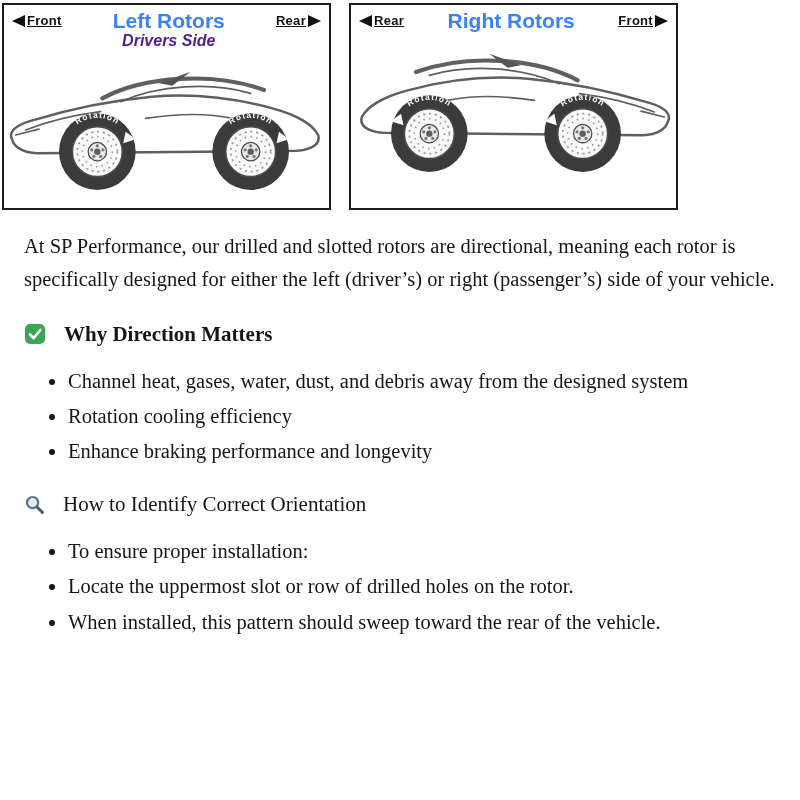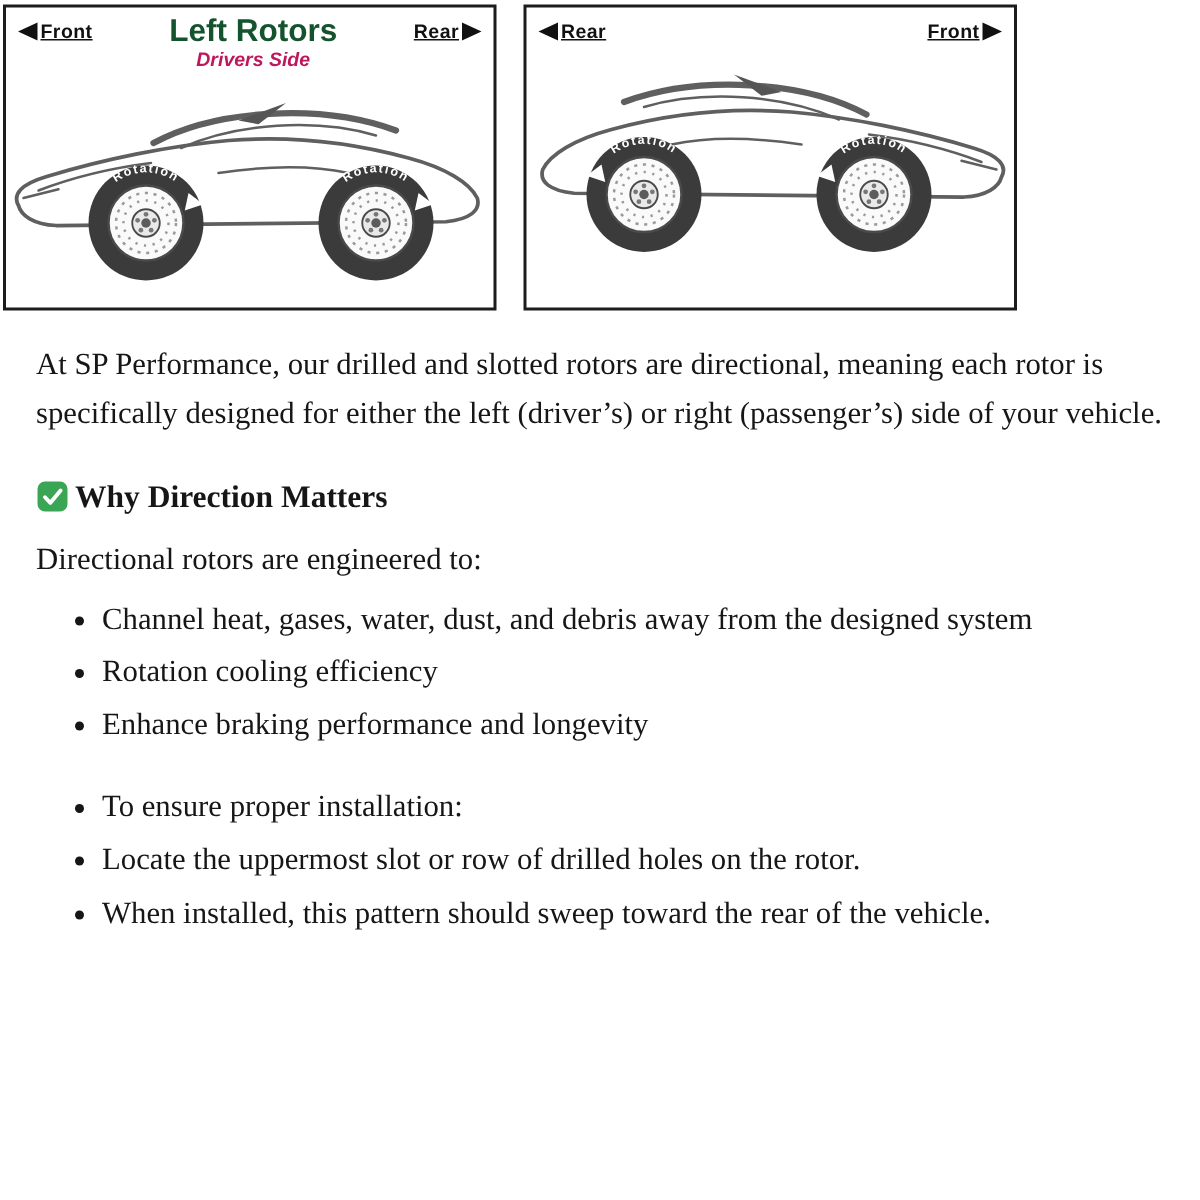--- a/index.html
+++ b/index.html
@@ -9,29 +9,29 @@
   .diagram{display:flex;gap:18px;padding:3px 2px 0 2px;box-sizing:border-box;width:680px;}
   .panel{flex:1;border:2px solid #1c1c1c;background:#fff;box-sizing:border-box;overflow:hidden;}
   .panel-header{display:grid;grid-template-columns:auto 1fr auto;align-items:start;padding:5px 8px 0 8px;}
   .dir{display:flex;align-items:center;gap:2px;margin-top:3px;}
   .dir-text{font-family:"Liberation Sans",sans-serif;font-weight:bold;font-size:13px;
             text-decoration:underline;color:#111;letter-spacing:.3px;}
   .arr{width:0;height:0;border-top:6px solid transparent;border-bottom:6px solid transparent;display:inline-block;}
   .arr-left{border-right:13px solid #111;}
   .arr-right{border-left:13px solid #111;}
   .panel-titles{text-align:center;}
-  .panel-title{font-family:"Liberation Sans",sans-serif;font-weight:bold;font-size:21px;color:#14532d;line-height:1.05;}
-  .panel-subtitle{font-family:"Liberation Sans",sans-serif;font-weight:bold;font-style:italic;font-size:13px;color:#be185d;}
+  .panel-title{font-family:"Liberation Sans",sans-serif;font-weight:bold;font-size:21px;color:#3b82f6;line-height:1.05;}
+  .panel-subtitle{font-family:"Liberation Sans",sans-serif;font-weight:bold;font-style:italic;font-size:16px;color:#4c1d95;}
   .car{display:block;width:100%;height:156px;margin-top:2px;}
   .rot-label{font-family:"Liberation Sans",sans-serif;font-size:10px;font-weight:bold;fill:#ffffff;letter-spacing:1.4px;}
 
   
   .content{padding:14px 24px 10px 24px;}
   .intro{font-size:20.5px;line-height:1.6;margin:6px 0 26px 0;}
-  .sec-heading{display:flex;align-items:center;gap:4px;font-size:21px;margin:24px 0 18px 0;}
+  .sec-heading{display:flex;align-items:center;gap:18px;font-size:21px;margin:24px 0 18px 0;}
   .sec-heading.bold{font-weight:bold;}
   .sec-heading.normal{font-weight:normal;}
   .lead{font-size:20.5px;margin:0 0 12px 0;}
   ul.blist{margin:8px 0 22px 0;padding-left:44px;}
   ul.blist li{font-size:20.5px;line-height:1.58;margin-bottom:3px;}
   .emoji{display:inline-flex;flex:0 0 auto;}
 </style>
 </head>
 <body>
 
@@ -97,20 +97,21 @@
       </svg>
     </div>
 
     <div class="panel">
       <div class="panel-header">
         <div class="dir">
           <span class="arr arr-left"></span>
           <span class="dir-text">Rear</span>
         </div>
         <div class="panel-titles">
+          <div class="panel-title">Right Rotors</div>
         </div>
         <div class="dir">
           <span class="dir-text">Front</span>
           <span class="arr arr-right"></span>
         </div>
       </div>
 
       <svg class="car" viewBox="0 0 390 160" aria-hidden="true">
         <g transform="translate(390 0) scale(-1 1)">
           <use href="#car-body"></use>
@@ -137,28 +138,36 @@
     <div class="sec-heading bold">
       <span class="emoji">
         <svg width="22" height="22" viewBox="0 0 22 22">
           <rect x="1" y="1" width="20" height="20" rx="5" fill="#3aa655"></rect>
           <path d="M6 11.5 L9.6 15.2 L16.4 7" fill="none" stroke="#ffffff" stroke-width="2.6" stroke-linecap="round" stroke-linejoin="round"></path>
         </svg>
       </span>
       <span>Why Direction Matters</span>
     </div>
 
-    <p class="lead">Directional rotors are engineered to:</p>
 
     <ul class="blist">
       <li>Channel heat, gases, water, dust, and debris away from the designed system</li>
       <li>Rotation cooling efficiency</li>
       <li>Enhance braking performance and longevity</li>
     </ul>
 
+    <div class="sec-heading normal">
+      <span class="emoji">
+        <svg width="21" height="21" viewBox="0 0 21 21">
+          <circle cx="8.6" cy="8.6" r="5.6" fill="#d7e4f0" fill-opacity="0.7" stroke="#5d7186" stroke-width="2.2"></circle>
+          <line x1="13" y1="13" x2="18.4" y2="18.4" stroke="#4a5d75" stroke-width="3" stroke-linecap="round"></line>
+        </svg>
+      </span>
+      <span>How to Identify Correct Orientation</span>
+    </div>
 
     <ul class="blist">
       <li>To ensure proper installation:</li>
       <li>Locate the uppermost slot or row of drilled holes on the rotor.</li>
       <li>When installed, this pattern should sweep toward the rear of the vehicle.</li>
     </ul>
 
   </div>
 </div>
 

